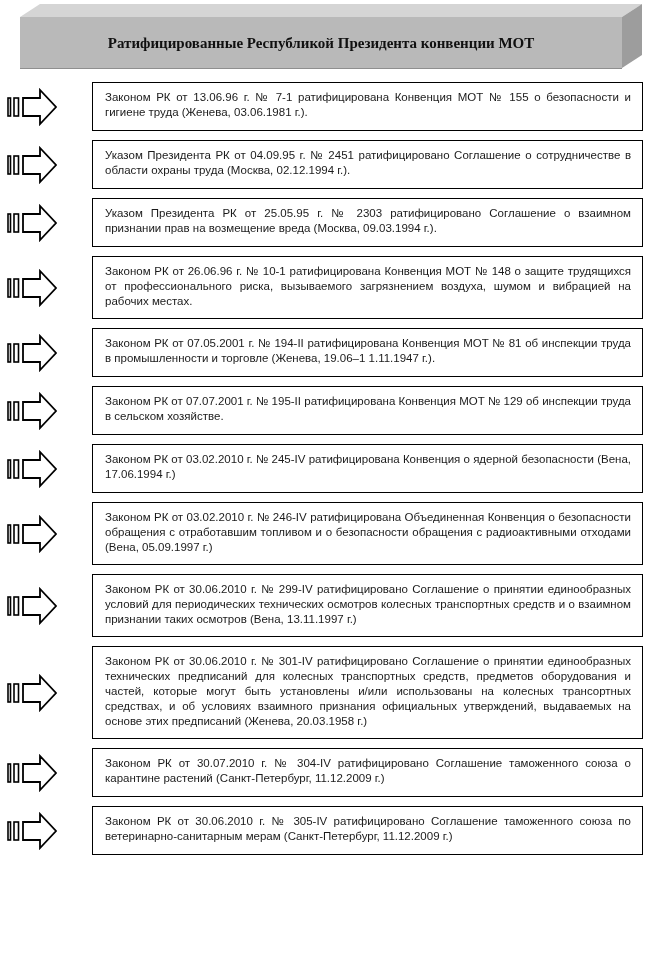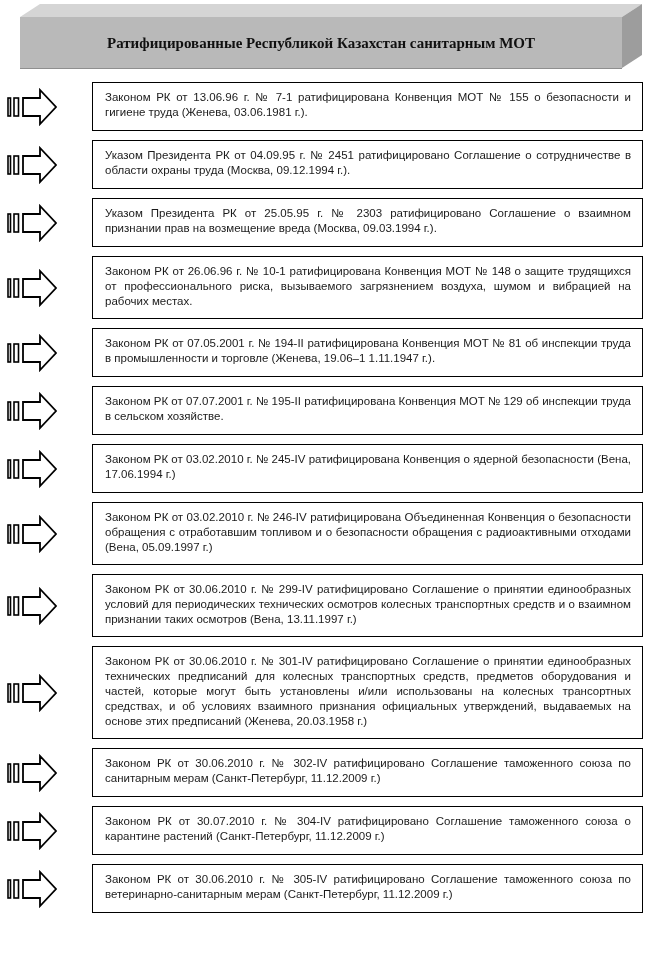--- a/index.html
+++ b/index.html
@@ -68,21 +68,21 @@
     margin-left: 25px;
   }
 </style>
 </head>
 <body>
 
 <div class="title3d">
   <div class="face-top"></div>
   <div class="face-right"></div>
   <div class="face-front">
-    <span>Ратифицированные Республикой Казахстан санитарным МОТ</span>
+    <span>Ратифицированные Республикой Президента конвенции МОТ</span>
   </div>
 </div>
 
 <div id="items">
   <div class="row">
     <svg class="arrow" viewBox="0 0 52 38" xmlns="http://www.w3.org/2000/svg">
       <rect x="2" y="10" width="2.5" height="18" fill="#ffffff" stroke="#000000" stroke-width="1.6"></rect>
       <rect x="8" y="10" width="4.5" height="18" fill="#ffffff" stroke="#000000" stroke-width="1.6"></rect>
       <path d="M17 10 H34 V2 L50 19 L34 36 V28 H17 Z" fill="#ffffff" stroke="#000000" stroke-width="1.8" stroke-linejoin="miter"></path>
     </svg>
@@ -91,21 +91,21 @@
     </div>
   </div>
 
   <div class="row">
     <svg class="arrow" viewBox="0 0 52 38" xmlns="http://www.w3.org/2000/svg">
       <rect x="2" y="10" width="2.5" height="18" fill="#ffffff" stroke="#000000" stroke-width="1.6"></rect>
       <rect x="8" y="10" width="4.5" height="18" fill="#ffffff" stroke="#000000" stroke-width="1.6"></rect>
       <path d="M17 10 H34 V2 L50 19 L34 36 V28 H17 Z" fill="#ffffff" stroke="#000000" stroke-width="1.8" stroke-linejoin="miter"></path>
     </svg>
     <div class="box">
-      <span>Указом Президента РК от 04.09.95 г. № 2451 ратифицировано Соглашение о сотрудничестве в области охраны труда (Москва, 09.12.1994 г.).</span>
+      <span>Указом Президента РК от 04.09.95 г. № 2451 ратифицировано Соглашение о сотрудничестве в области охраны труда (Москва, 02.12.1994 г.).</span>
     </div>
   </div>
 
 
   <div class="row">
     <svg class="arrow" viewBox="0 0 52 38" xmlns="http://www.w3.org/2000/svg">
       <rect x="2" y="10" width="2.5" height="18" fill="#ffffff" stroke="#000000" stroke-width="1.6"></rect>
       <rect x="8" y="10" width="4.5" height="18" fill="#ffffff" stroke="#000000" stroke-width="1.6"></rect>
       <path d="M17 10 H34 V2 L50 19 L34 36 V28 H17 Z" fill="#ffffff" stroke="#000000" stroke-width="1.8" stroke-linejoin="miter"></path>
     </svg>
@@ -184,30 +184,20 @@
     <svg class="arrow" viewBox="0 0 52 38" xmlns="http://www.w3.org/2000/svg">
       <rect x="2" y="10" width="2.5" height="18" fill="#ffffff" stroke="#000000" stroke-width="1.6"></rect>
       <rect x="8" y="10" width="4.5" height="18" fill="#ffffff" stroke="#000000" stroke-width="1.6"></rect>
       <path d="M17 10 H34 V2 L50 19 L34 36 V28 H17 Z" fill="#ffffff" stroke="#000000" stroke-width="1.8" stroke-linejoin="miter"></path>
     </svg>
     <div class="box">
       <span>Законом РК от 30.06.2010 г. № 301-IV ратифицировано Соглашение о принятии единообразных технических предписаний для колесных транспортных средств, предметов оборудования и частей, которые могут быть установлены и/или использованы на колесных трансортных средствах, и об условиях взаимного признания официальных утверждений, выдаваемых на основе этих предписаний (Женева, 20.03.1958 г.)</span>
     </div>
   </div>
 
-  <div class="row">
-    <svg class="arrow" viewBox="0 0 52 38" xmlns="http://www.w3.org/2000/svg">
-      <rect x="2" y="10" width="2.5" height="18" fill="#ffffff" stroke="#000000" stroke-width="1.6"></rect>
-      <rect x="8" y="10" width="4.5" height="18" fill="#ffffff" stroke="#000000" stroke-width="1.6"></rect>
-      <path d="M17 10 H34 V2 L50 19 L34 36 V28 H17 Z" fill="#ffffff" stroke="#000000" stroke-width="1.8" stroke-linejoin="miter"></path>
-    </svg>
-    <div class="box">
-      <span>Законом РК от 30.06.2010 г. № 302-IV ратифицировано Соглашение таможенного союза по санитарным мерам (Санкт-Петербург, 11.12.2009 г.)</span>
-    </div>
-  </div>
 
   <div class="row">
     <svg class="arrow" viewBox="0 0 52 38" xmlns="http://www.w3.org/2000/svg">
       <rect x="2" y="10" width="2.5" height="18" fill="#ffffff" stroke="#000000" stroke-width="1.6"></rect>
       <rect x="8" y="10" width="4.5" height="18" fill="#ffffff" stroke="#000000" stroke-width="1.6"></rect>
       <path d="M17 10 H34 V2 L50 19 L34 36 V28 H17 Z" fill="#ffffff" stroke="#000000" stroke-width="1.8" stroke-linejoin="miter"></path>
     </svg>
     <div class="box">
       <span>Законом РК от 30.07.2010 г. № 304-IV ратифицировано Соглашение таможенного союза о карантине растений (Санкт-Петербург, 11.12.2009 г.)</span>
     </div>

